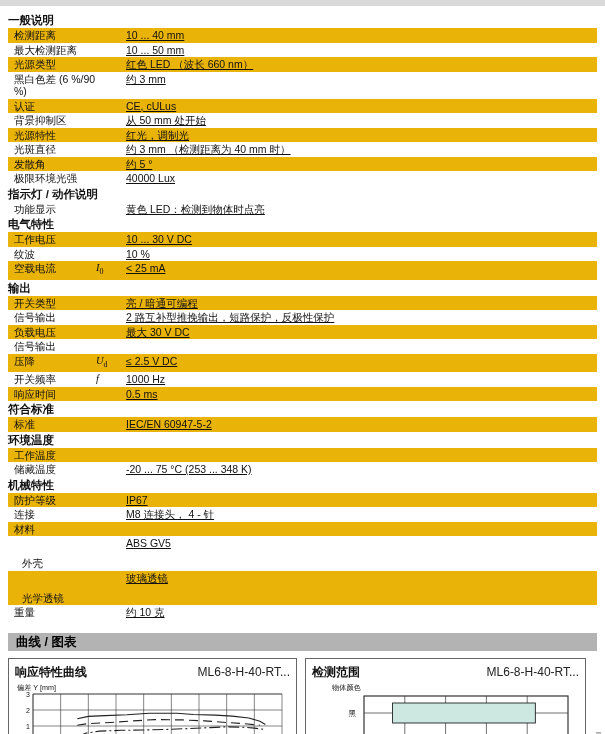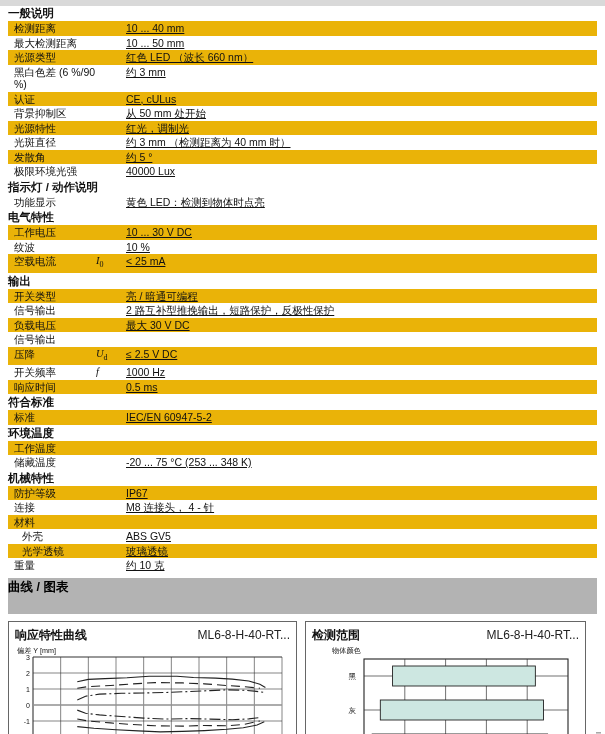--- a/index.html
+++ b/index.html
@@ -1,30 +1,30 @@
 <!DOCTYPE html>
 <html><head>
 <meta charset="utf-8">
 <style>
   * { margin:0; padding:0; box-sizing:border-box; }
   html,body { width:605px; background:#fff; }
   body { font-family:"Liberation Sans","DejaVu Sans",sans-serif; color:#111; position:relative; height:734px; overflow:hidden; }
   .page { position:relative; width:605px; height:734px; padding:0 8px; }
   .top-strip { position:absolute; left:0; top:0; width:605px; height:6px; background:#d9d9d9; }
-  .spec-table { padding-top:5px; }
+  .spec-table { padding-top:12px; }
   .sec-header { font-weight:bold; font-size:11.5px; line-height:14px; padding:1px 0 1px 0; }
   .spec-row { display:flex; align-items:flex-start; font-size:10.5px; line-height:12.5px; padding:1px 0; min-height:13px; }
   .spec-row.shaded { background:#eab308; }
   .spec-row .lbl { flex:0 0 88px; padding-left:6px; }
-  .spec-row .lbl.ind { padding-left:14px; }
+  .spec-row .lbl.ind { padding-left:14px;margin-top:20px; }
   .spec-row .sym { flex:0 0 30px; font-family:"Liberation Serif","DejaVu Serif",serif; }
   .spec-row .sym i { font-style:italic; }
   .spec-row .sym sub { font-size:8px; }
   .spec-row .val { flex:1; padding-right:4px;text-decoration:underline; }
-  .big-header { margin-top:5px; background:#b3b3b3; font-weight:bold; font-size:12.5px; line-height:18px; height:36px; color:#000; }
+  .big-header { margin-top:13px; background:#b3b3b3; font-weight:bold; font-size:12.5px; line-height:18px; height:18px; padding-left:8px; color:#000; }
   .charts-row { display:flex; gap:8px; margin-top:7px; }
   .panel { border:1px solid #666; background:#fff; padding:5px 6px 3px 6px; height:198px; position:relative; }
   .panel.left { width:289px; }
   .panel.right { width:281px; }
   .panel-head { display:flex; justify-content:space-between; align-items:flex-start; height:18px; }
   .panel-title { font-weight:bold; font-size:12px; }
   .panel-model { font-size:12px; color:#222; padding-top:1px; }
   .side-text { position:absolute; right:2px; bottom:2px; transform:rotate(-90deg); transform-origin:bottom right; white-space:nowrap; font-size:7.5px; color:#333; }
   svg text { font-family:"Liberation Sans","DejaVu Sans",sans-serif; }
 </style>

